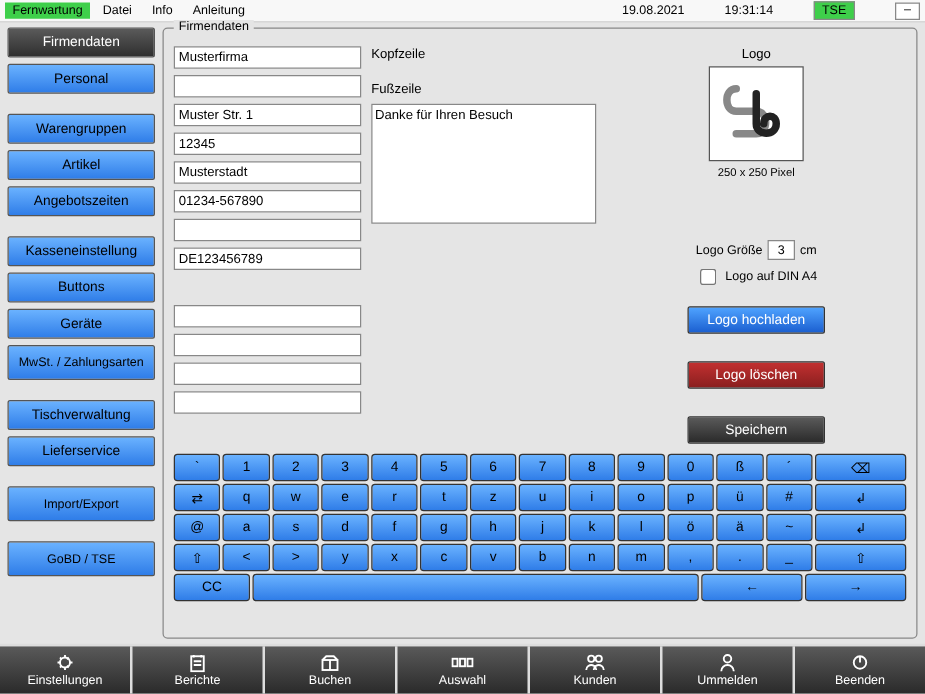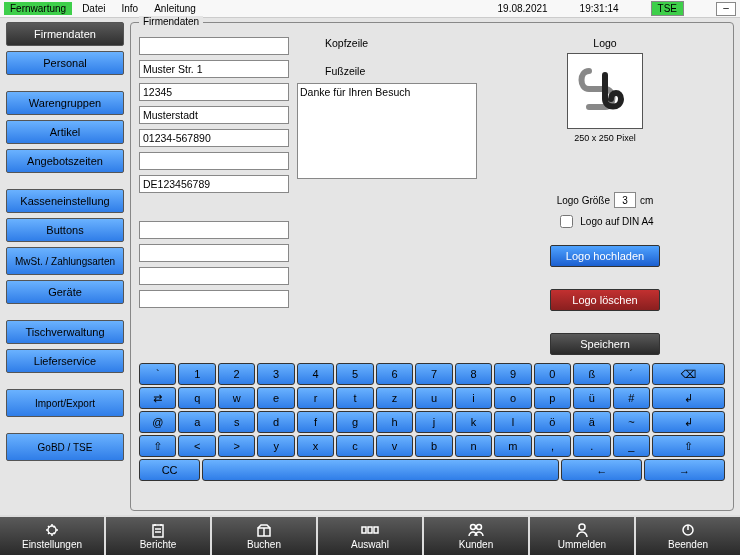--- a/index.html
+++ b/index.html
@@ -21,21 +21,21 @@
   .panel { flex: 1; margin: 4px 6px 4px 0; border: 1px solid #888; border-radius: 4px; position: relative; background: #e5e5e5; padding: 14px 8px 8px; }
   .panel-title { position: absolute; top: -7px; left: 8px; background: #e5e5e5; padding: 0 4px; font-size: 10px; }
   .form-area { display: flex; gap: 8px; }
   .col-labels { width: 68px; display: flex; flex-direction: column; gap: 5px; padding-top:2px;}
   .lbl { height: 18px; line-height: 18px; font-size: 10.5px; }
   .col-inputs { width: 150px; display: flex; flex-direction: column; gap: 5px; }
   .txt { height: 18px; border: 1px solid #888; background: #fff; padding: 0 3px; font-size: 10.5px; }
   .spacer { height: 18px; }
 
   .col-mid { width: 180px; display: flex; flex-direction: column; gap: 4px; }
-  .mid-lbl { font-size: 10.5px; height: 14px; margin-left: 28px; }
+  .mid-lbl { font-size: 10.5px; height: 14px; }
   .ta { border: 1px solid #888; background: #fff; padding: 2px; font-size: 10.5px; height: 96px; resize:none; font-family:inherit;}
 
   .col-logo { flex: 1; display: flex; flex-direction: column; align-items: center; gap: 4px; }
   .logo-cap { font-size: 10.5px; }
   .logo-box { width: 76px; height: 76px; border: 1px solid #555; background: #fff; display: flex; align-items: center; justify-content: center; }
   .size-row { display: flex; align-items: center; gap: 4px; font-size: 10px; margin-top: 45px; }
   .size-input { width: 22px; height: 16px; border: 1px solid #888; text-align: center; font-size: 10px; }
   .chk-row { display: flex; align-items: center; gap: 4px; font-size: 10px; }
   .btn { border: 1px solid #333; border-radius: 2px; padding: 4px 0; font-size: 11px; cursor: pointer; text-align: center; }
   .btn-blue { background: linear-gradient(#4fa3ff,#1b5fd0); color: #fff; width:110px;}
@@ -78,35 +78,36 @@
   <div class="sidebar" id="sidebar">
       <div class="side-btn dark">Firmendaten</div>
       <div class="side-btn">Personal</div>
       <div style="height: 6px;"></div>
       <div class="side-btn">Warengruppen</div>
       <div class="side-btn">Artikel</div>
       <div class="side-btn">Angebotszeiten</div>
       <div style="height: 6px;"></div>
       <div class="side-btn">Kasseneinstellung</div>
       <div class="side-btn">Buttons</div>
+      <div class="side-btn">Geräte</div>
       <div class="side-btn" style="font-size: 10px; line-height: 11px; text-align: center; height: 28px;">MwSt. / Zahlungsarten</div>
-      <div class="side-btn">Geräte</div>
       <div style="height: 6px;"></div>
       <div class="side-btn">Tischverwaltung</div>
       <div class="side-btn">Lieferservice</div>
       <div style="height: 6px;"></div>
       <div class="side-btn" style="font-size: 10px; line-height: 11px; text-align: left; height: 28px;">Import/Export</div>
       <div style="height: 6px;"></div>
       <div class="side-btn" style="font-size: 10px; line-height: 11px; text-align: center; height: 28px;">GoBD / TSE</div>
     </div>
 
   <div class="panel">
     <div class="panel-title">Firmendaten</div>
     <div class="form-area">
       <div class="col-inputs">
+        <input class="txt" value="Musterfirma" style="">
         <input class="txt" value="" style="">
         <input class="txt" value="Muster Str. 1" style="">
         <input class="txt" value="12345" style="">
         <input class="txt" value="Musterstadt" style="">
         <input class="txt" value="01234-567890" style="">
         <input class="txt" value="" style="">
         <input class="txt" value="DE123456789" style="">
         <div class="spacer"></div>
         <input class="txt" value="" style="">
         <input class="txt" value="" style="">

